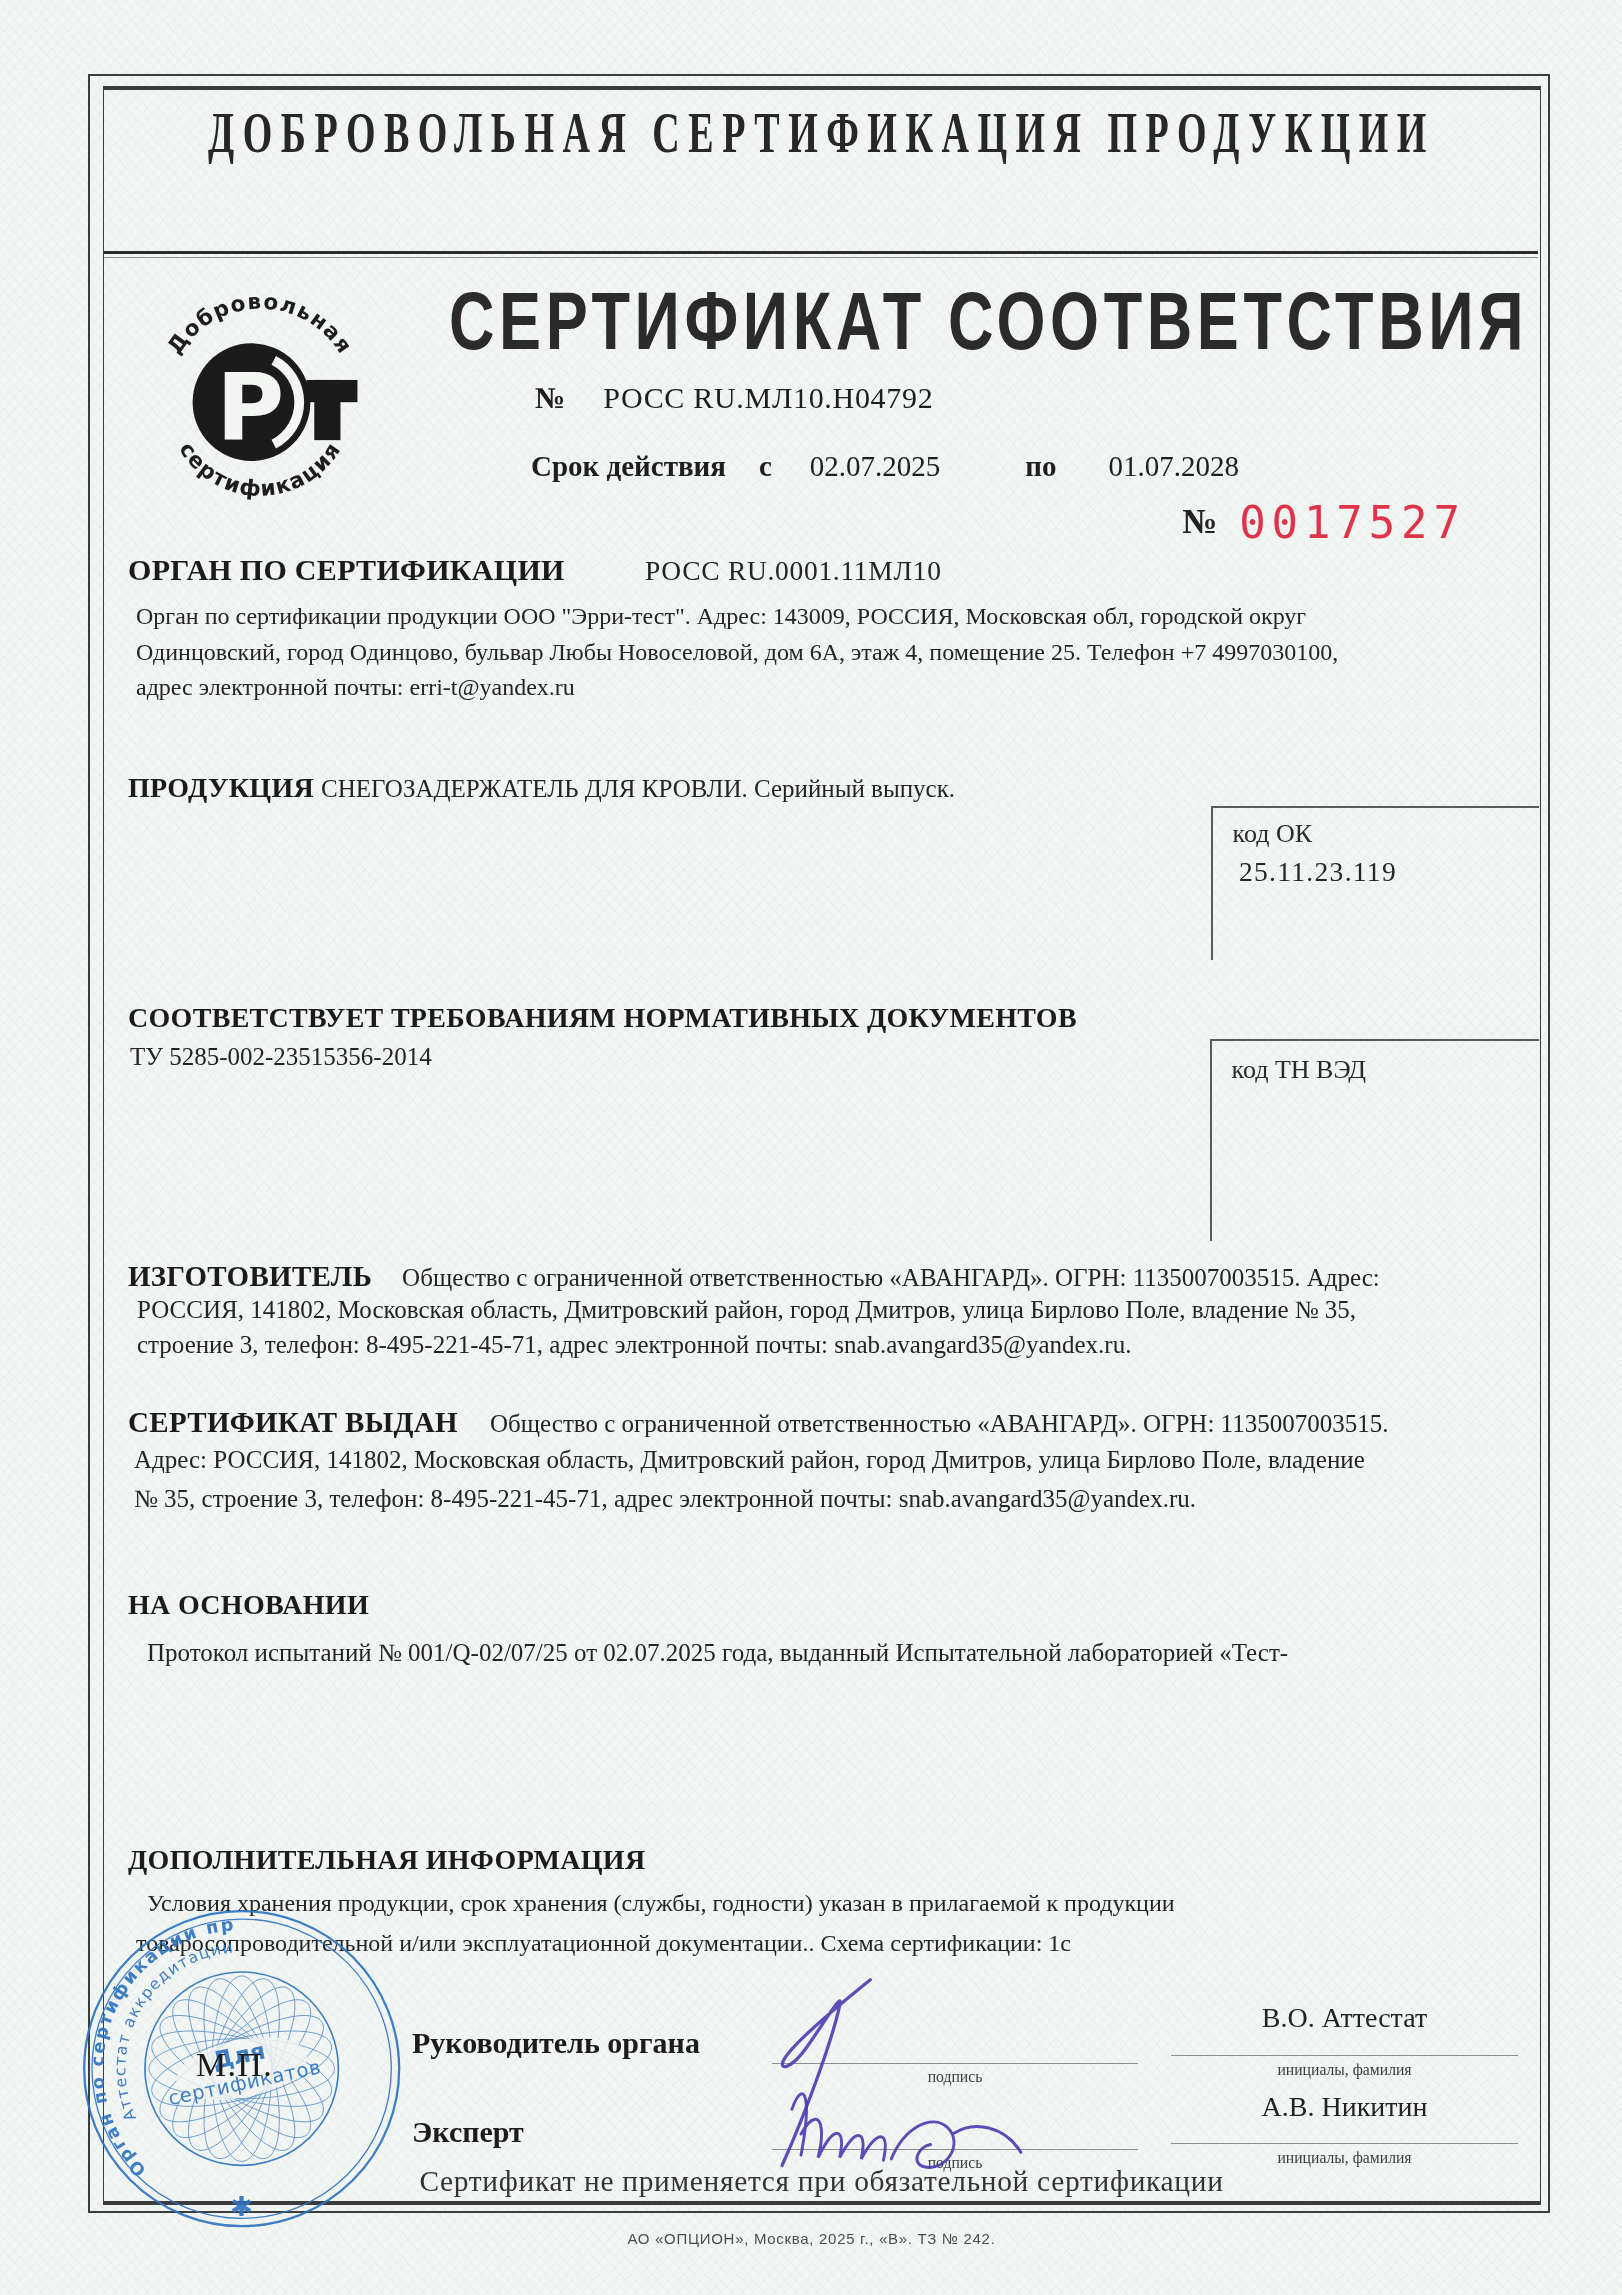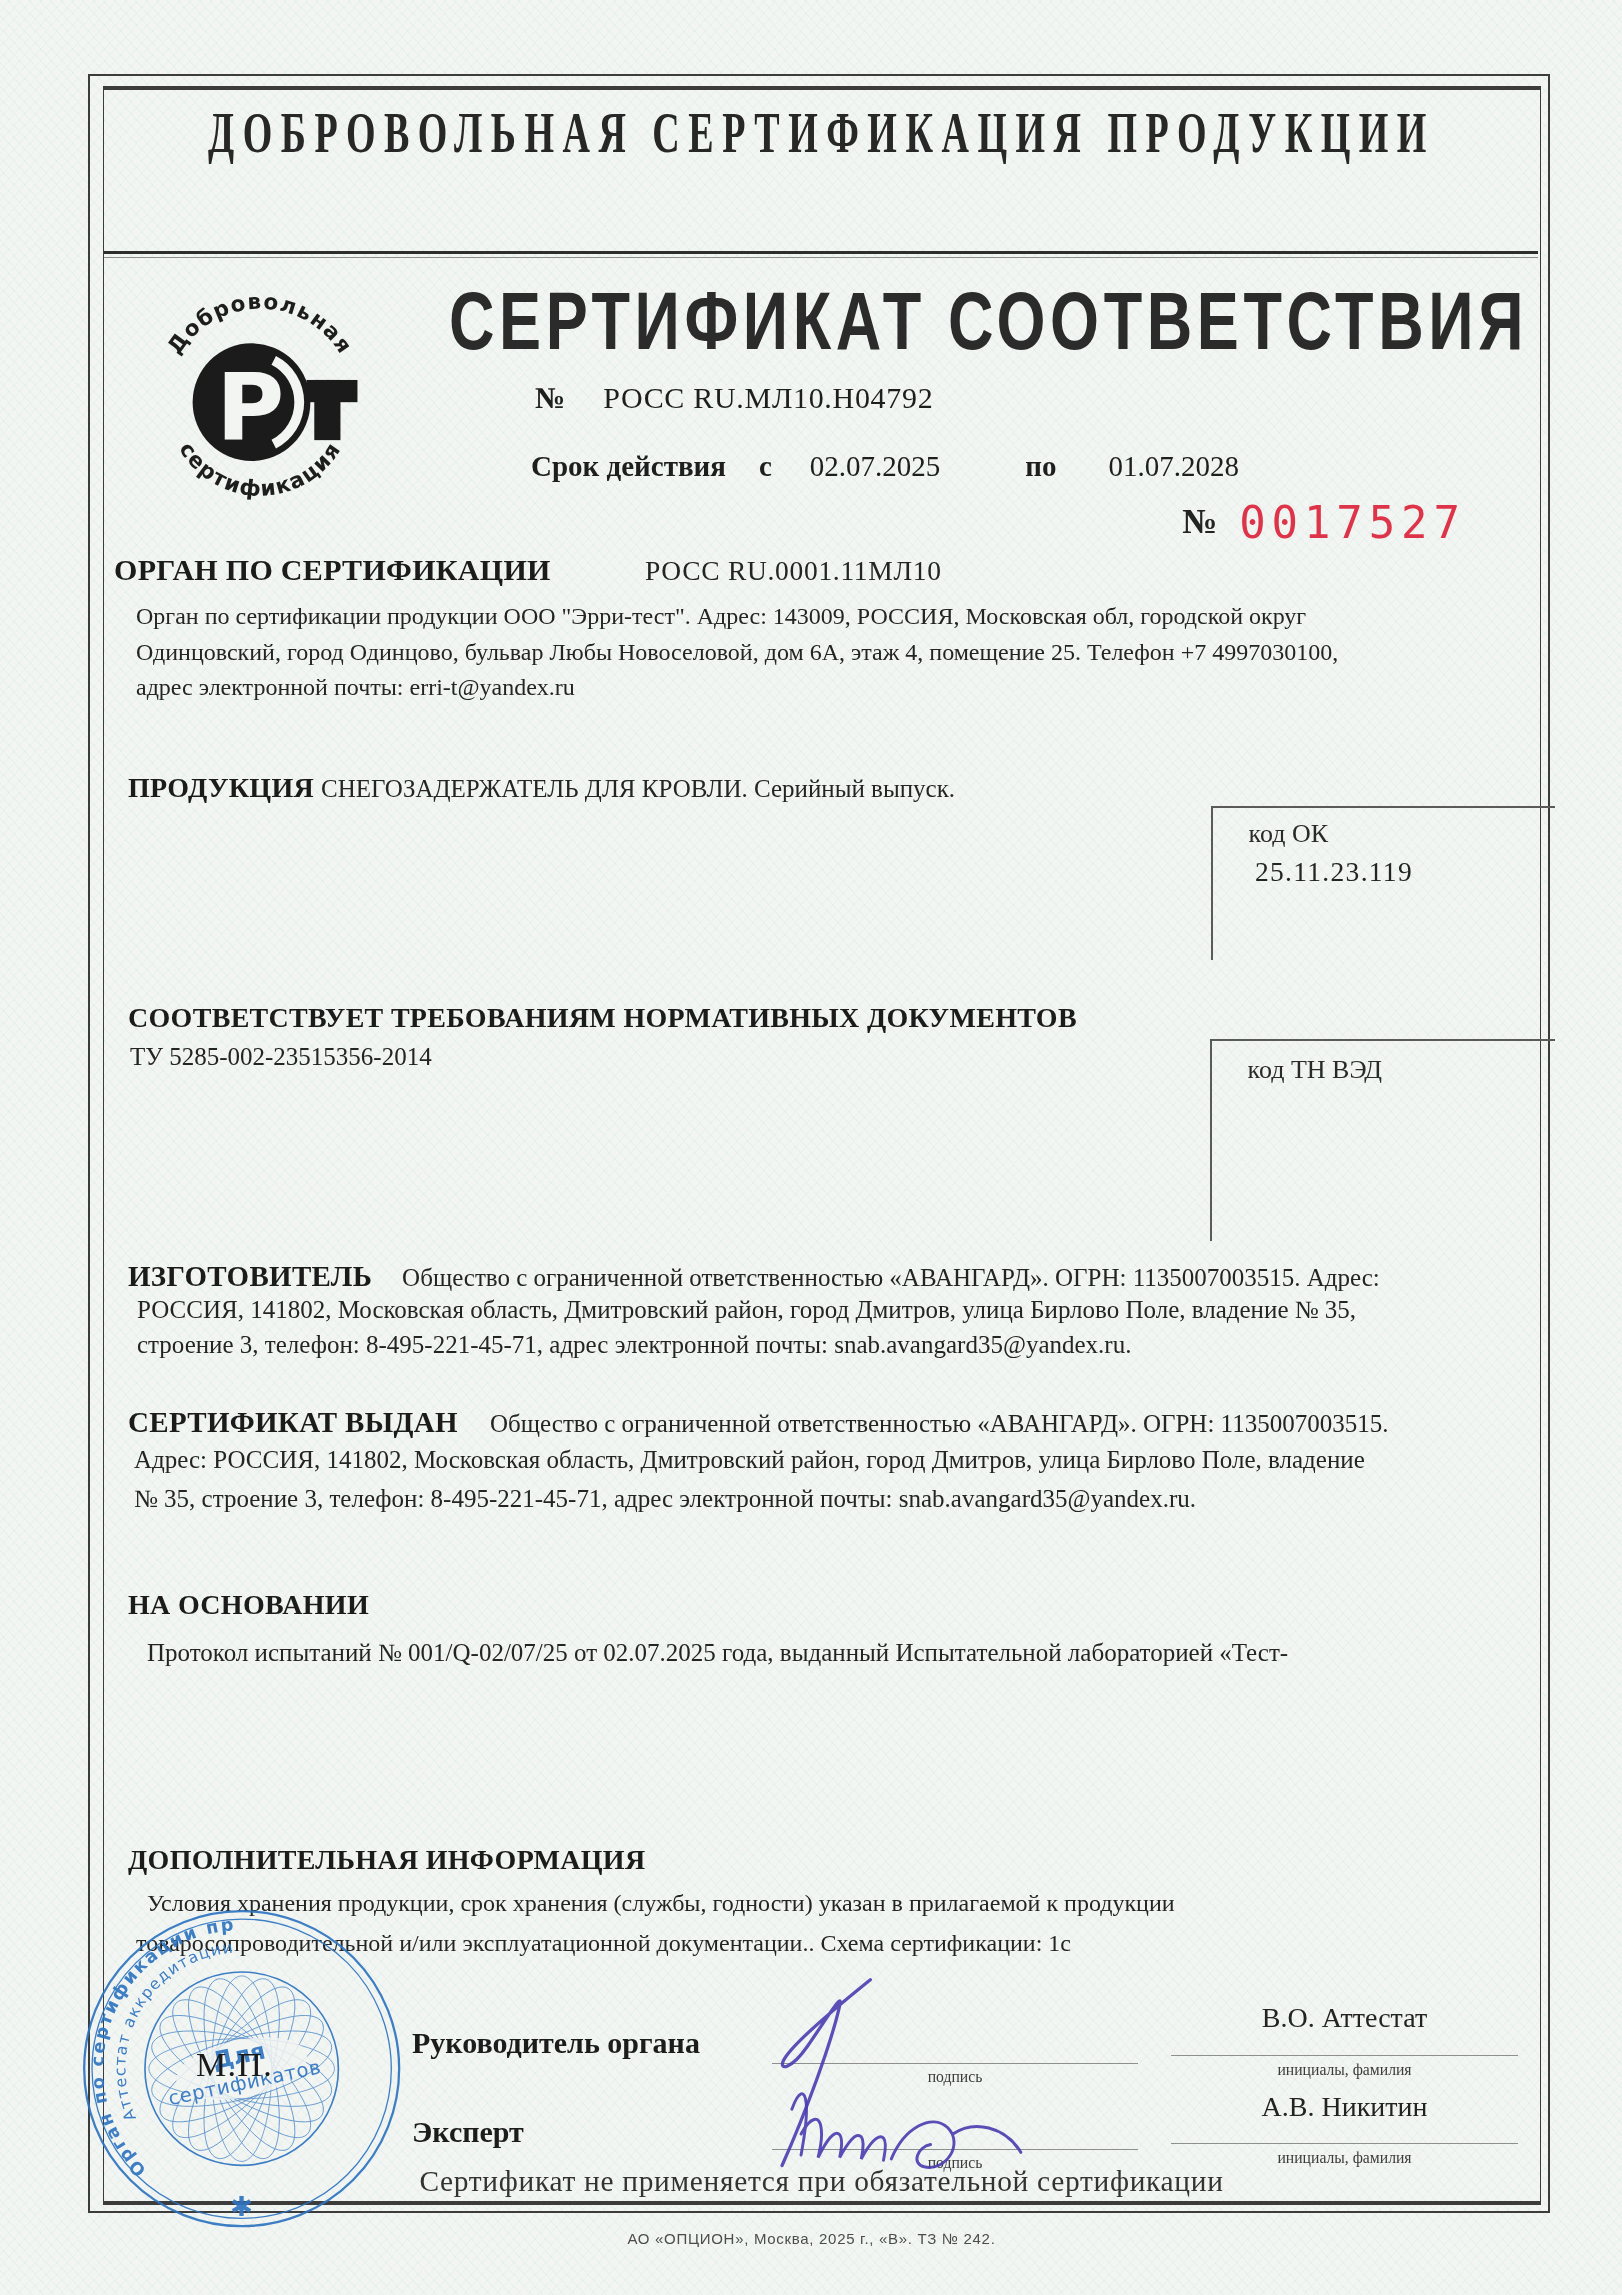--- a/index.html
+++ b/index.html
@@ -28,21 +28,21 @@
   .validity-row .lbl{font-weight:bold;}
   .validity-row .from-l{margin-left:33px;font-weight:bold;}
   .validity-row .d1{margin-left:38px;}
   .validity-row .to-l{margin-left:85px;font-weight:bold;}
   .validity-row .d2{margin-left:52px;}
   .blank-row{left:1182px;top:497px;white-space:nowrap;}
   .blank-row .no{font-size:35px;font-weight:bold;color:#232323;vertical-align:5.2px;}
   .blank-row .num{font-family:"DejaVu Sans Mono",monospace;font-size:44px;letter-spacing:5.9px;margin-left:22px;}
   .sec-label{font-weight:bold;font-size:28px;color:#1b1b1b;letter-spacing:0.3px;white-space:nowrap;}
   .body-line{font-size:25px;color:#242424;white-space:nowrap;}
-  .code-box{border-top:2px solid #5a5a5a;border-left:2px solid #5a5a5a;padding-left:16px;}
+  .code-box{border-top:2px solid #5a5a5a;border-left:2px solid #5a5a5a;}
   .code-label{font-size:26px;color:#2a2a2a;}
   .code-value{font-size:27.5px;color:#242424;letter-spacing:1.3px;}
   .sig-role{font-weight:bold;font-size:30px;color:#1c1c1c;white-space:nowrap;}
   .sig-line{border-bottom:1.3px solid #8f8f8f;}
   .sig-cap{font-size:15.7px;color:#3c3c3c;text-align:center;}
   .sig-name{font-size:28px;color:#232323;text-align:center;white-space:nowrap;}
   .bottom-note{left:105px;top:2165px;width:1433px;text-align:center;font-size:29.4px;color:#333;letter-spacing:0.7px;}
   .footer{left:0;top:2230px;width:1623px;text-align:center;font-family:"Liberation Sans",sans-serif;
     font-size:15px;color:#4c4c4c;letter-spacing:0.7px;}
   .mp{left:196px;top:2046px;font-size:34px;color:#1a1a1a;z-index:7;letter-spacing:1.3px;}
@@ -87,21 +87,21 @@
   </div>
 
   <div class="abs validity-row">
     <span class="lbl">Срок действия</span><span class="from-l">с</span><span class="d1">02.07.2025</span><span class="to-l">по</span><span class="d2">01.07.2028</span>
   </div>
 
   <div class="abs blank-row">
     <span class="no">№</span><span class="num" style="color:#de3449;">0017527</span>
   </div>
 
-  <div class="abs sec-label" style="left:114px;top:553px;font-size:30px;">ОРГАН ПО СЕРТИФИКАЦИИ</div>
+  <div class="abs sec-label" style="left:128px;top:553px;font-size:30px;">ОРГАН ПО СЕРТИФИКАЦИИ</div>
   <div class="abs body-line" style="left:645px;top:555px;font-size:27.5px;letter-spacing:0.7px;">РОСС RU.0001.11МЛ10</div>
   <div class="abs body-line" style="left:136px;top:603px;font-size:24px;">Орган по сертификации продукции ООО "Эрри-тест". Адрес: 143009, РОССИЯ, Московская обл, городской округ</div>
   <div class="abs body-line" style="left:136px;top:639px;font-size:24px;">Одинцовский, город Одинцово, бульвар Любы Новоселовой, дом 6А, этаж 4, помещение 25. Телефон +7 4997030100,</div>
   <div class="abs body-line" style="left:136px;top:674px;font-size:24px;">адрес электронной почты: erri-t@yandex.ru</div>
 
   <div class="abs sec-label" style="left:128px;top:772px;">ПРОДУКЦИЯ</div>
   <div class="abs body-line" style="left:321px;top:775px;">СНЕГОЗАДЕРЖАТЕЛЬ ДЛЯ КРОВЛИ. Серийный выпуск.</div>
 
   <div class="abs code-box" style="left:1211px;top:806px;width:326px;height:152px;">
     <div class="code-label" style="margin:10.5px 0 0 19.6px;">код ОК</div>

